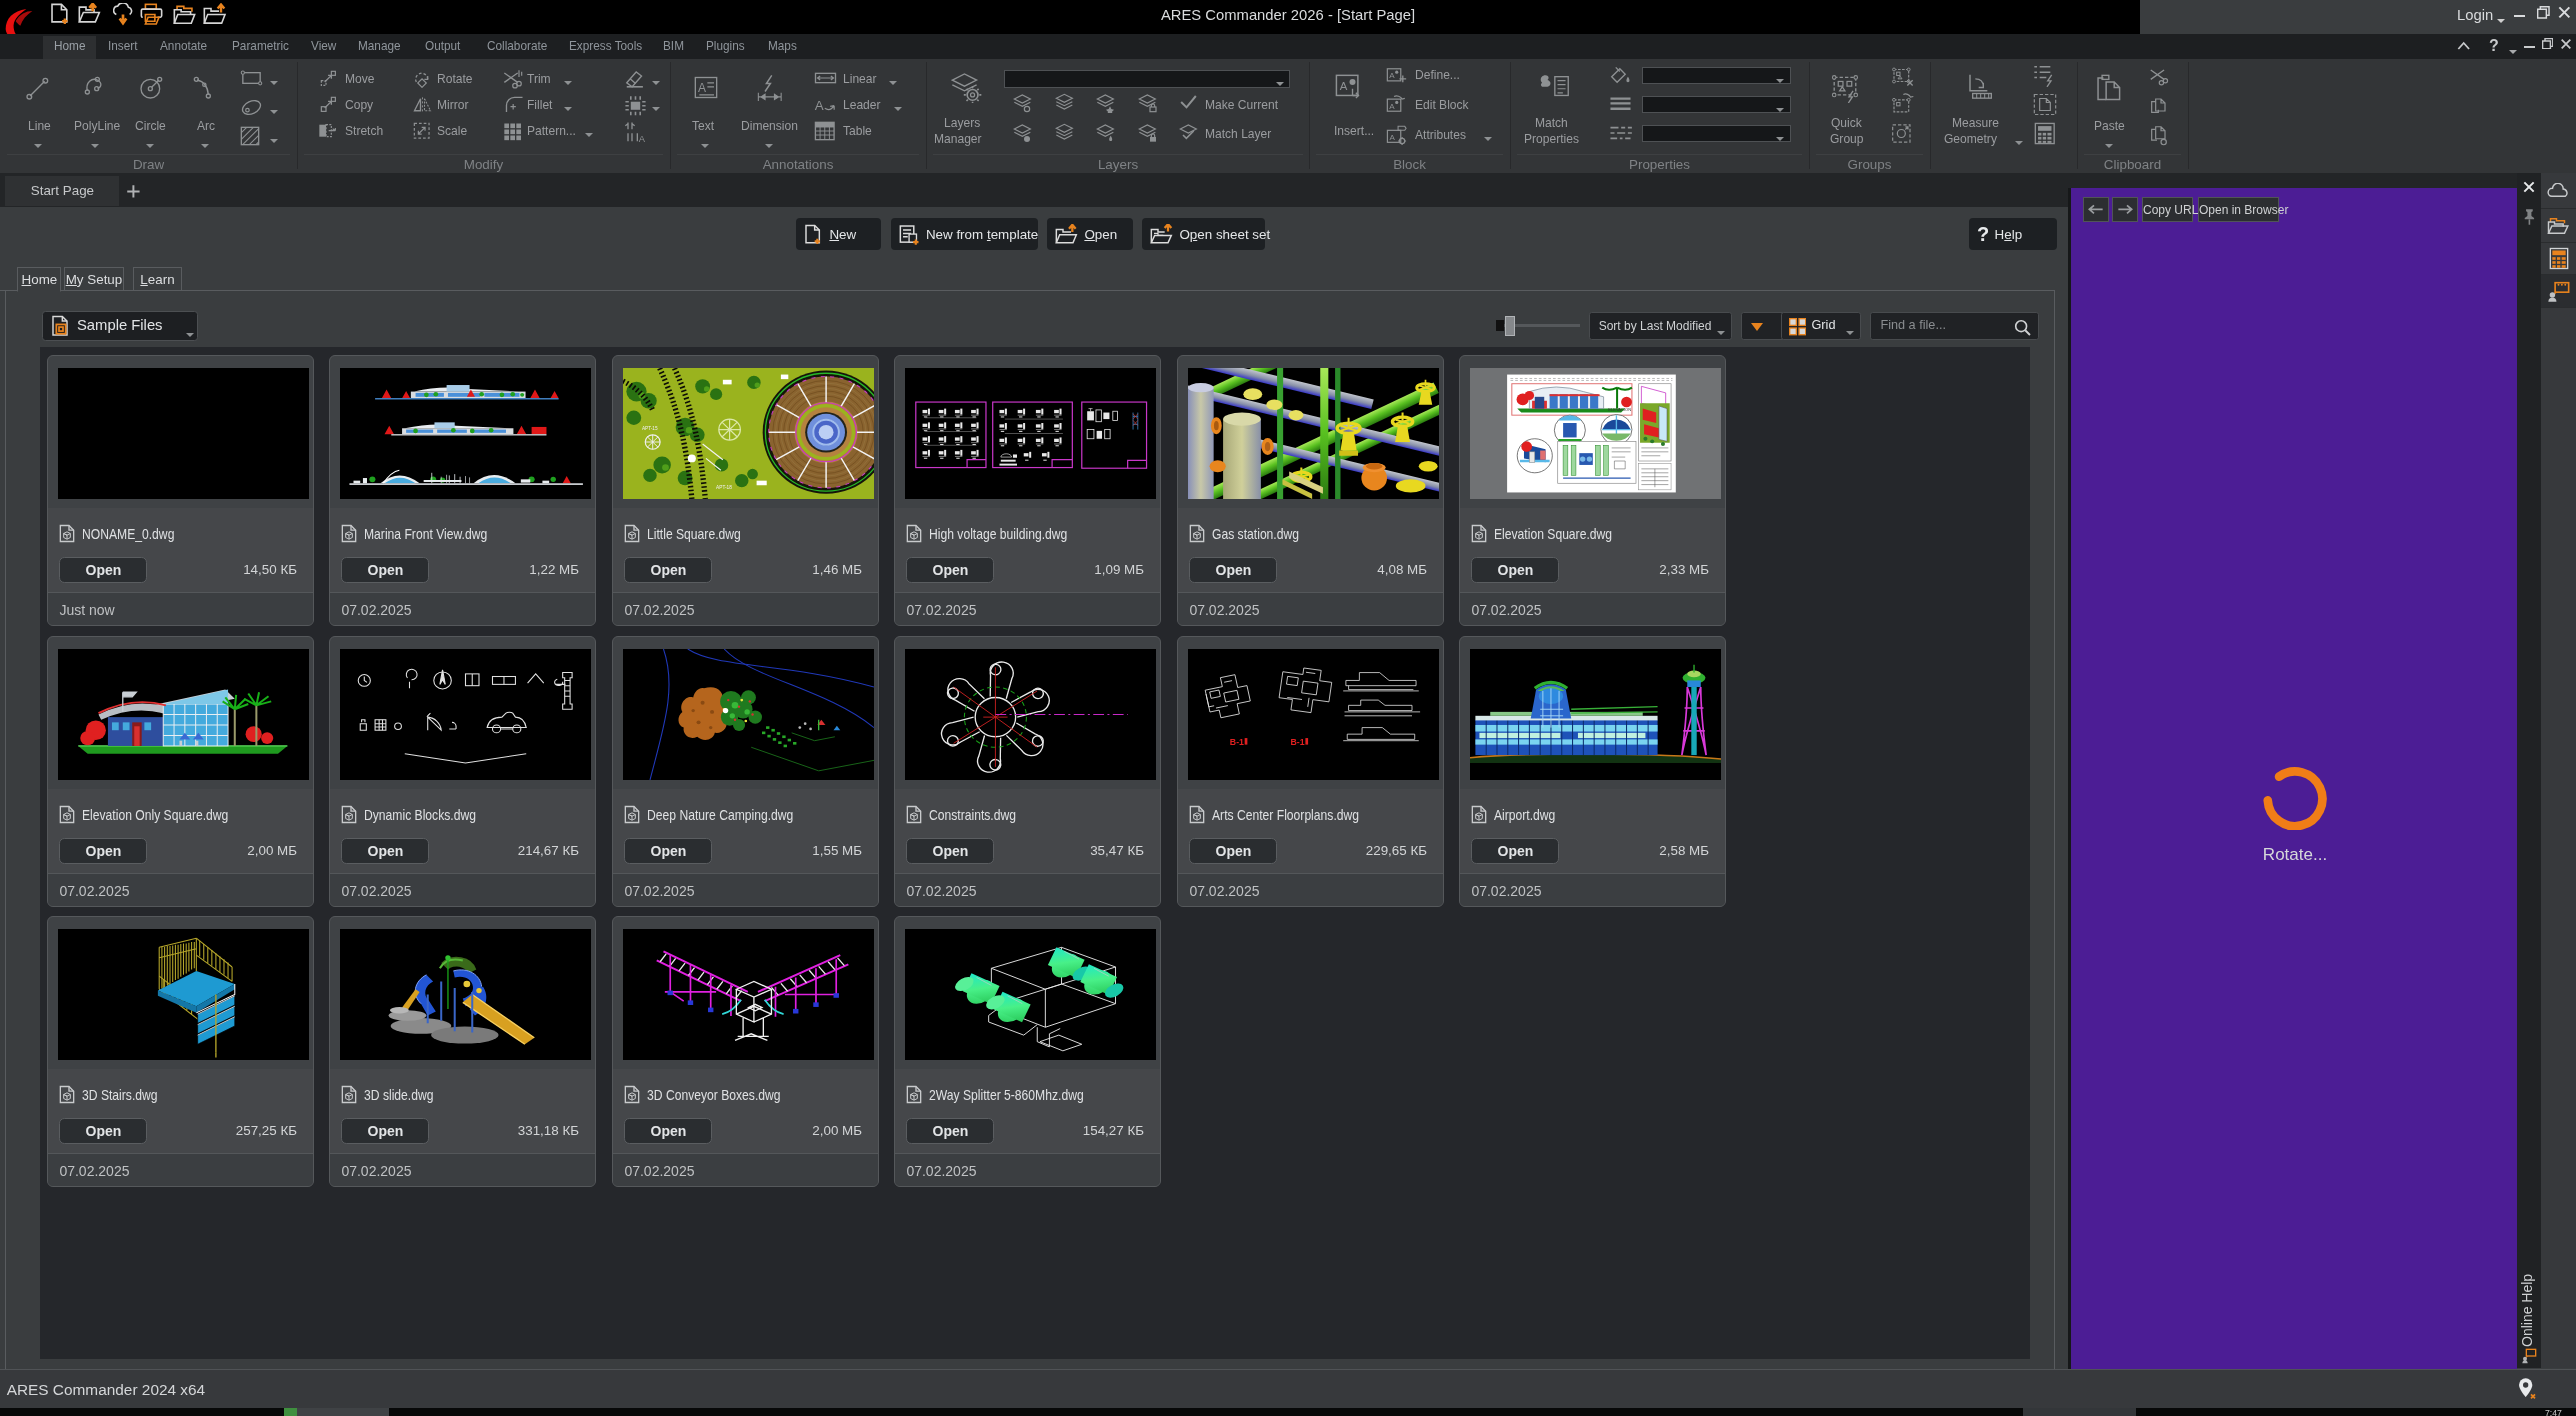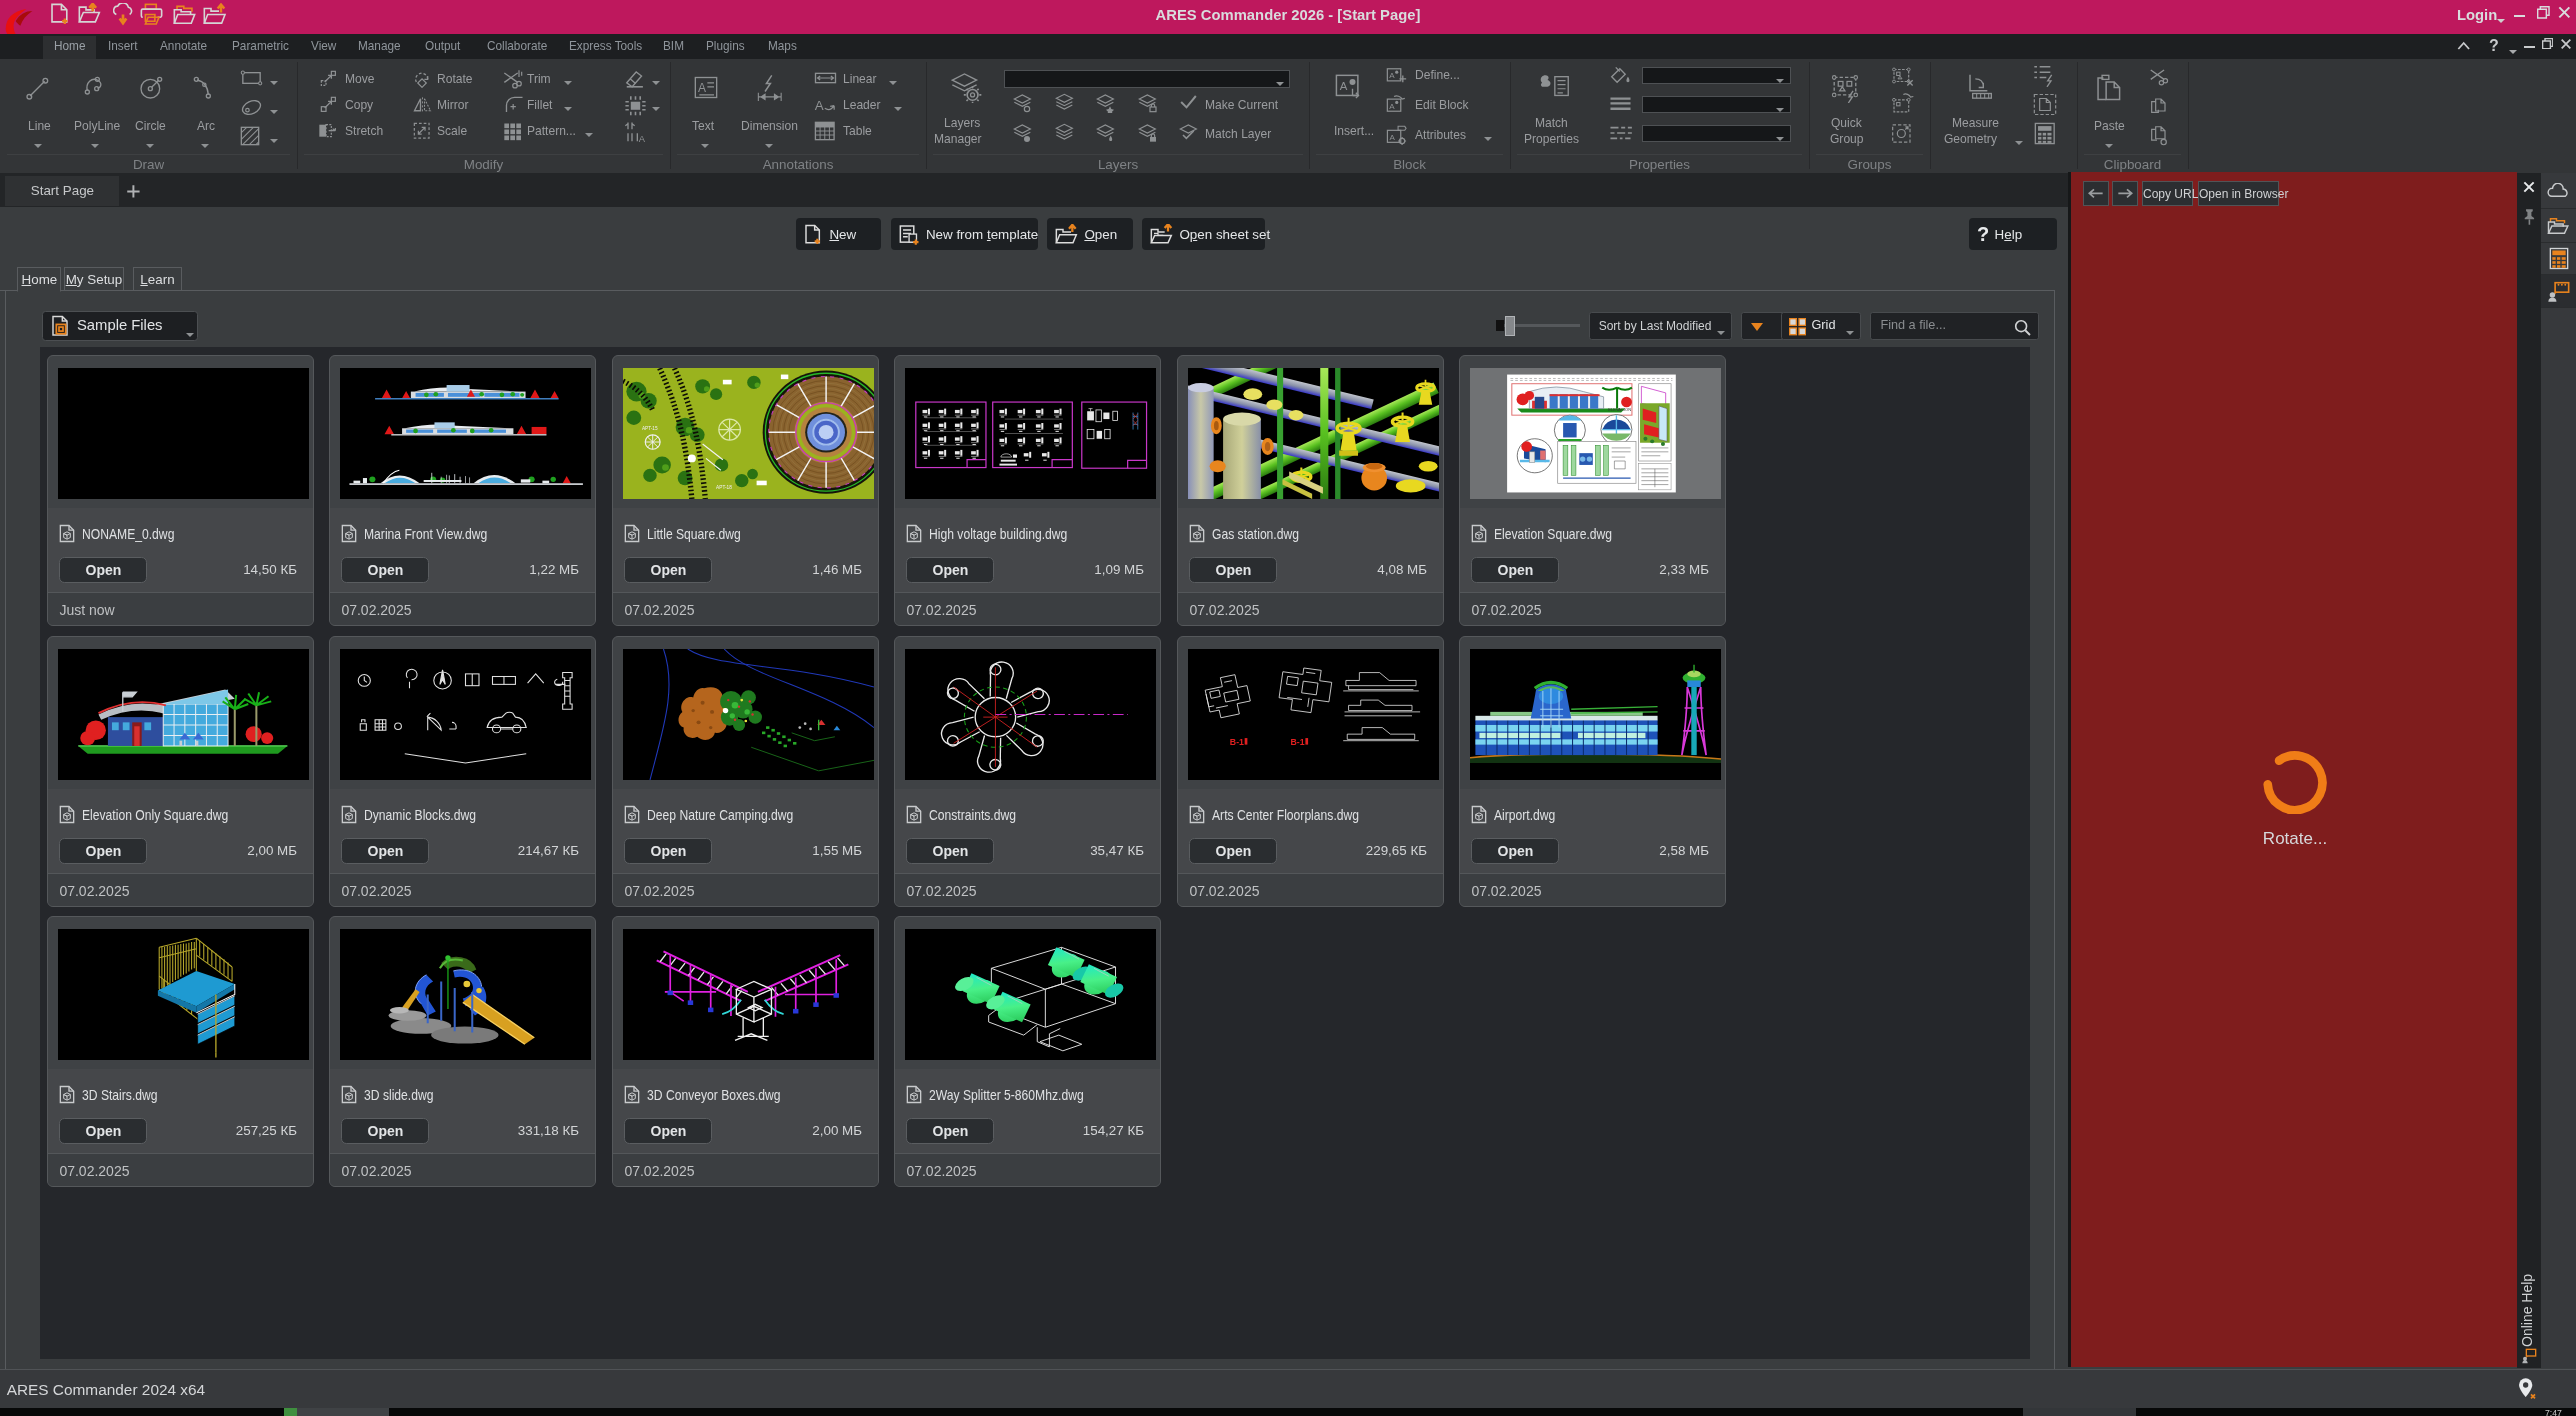--- a/index.html
+++ b/index.html
@@ -1,20 +1,20 @@
 <!DOCTYPE html>
 <html style="font-size:10.7px"><head>
 <meta charset="utf-8">
 <style>
 * { margin:0; padding:0; box-sizing:border-box; }
 html,body { width:2576px; height:1417px; overflow:hidden; background:#0a0b0c; font-family:"Liberation Sans", sans-serif; }
 #app { position:absolute; left:0; top:0; width:2576px; height:1417px; background:#3a3d3f; }
 .abs { position:absolute; }
 
-#titlebar { position:absolute; left:0; top:0; width:2576px; height:34px; background:#be185d;font-weight:bold; }
+#titlebar { position:absolute; left:0; top:0; width:2140px; height:34px; background:#000000; }
 #menubar { position:absolute; left:0; top:34px; width:2576px; height:25.5px; background:#1d1f21; }
 .menuitem { position:absolute; top:0; height:25.5px; line-height:24px; color:#8f959b; font-size:13.4px; white-space:nowrap; transform:scaleX(0.88); transform-origin:0 50%; }
 #menutab { position:absolute; left:43px; top:2px; width:53px; height:23.5px; background:#2d2f31; }
 #ribbon { position:absolute; left:0; top:59px; width:2576px; height:114px; background:#333537; }
 .rsep { position:absolute; top:2.7px; width:1.3px; height:107px; background:#28292b; }
 .seclabel { position:absolute; top:98px; height:14.8px; width:100%; text-align:center; color:#7f8285; font-size:13.4px; }
 .seclin { position:absolute; top:95px; left:6.7px; right:6.7px; height:0.7px; background:#3e4042; }
 .rsection { position:absolute; top:0; height:114px; }
 .rlbl { color:#9b9da0; font-size:13.4px; position:absolute; white-space:nowrap; transform:scaleX(0.9); transform-origin:0 50%; }
 .caret { display:inline-block; width:0; height:0; border-left:4.7px solid transparent; border-right:4.7px solid transparent; border-top:5.4px solid #8e9193; }
@@ -32,21 +32,21 @@
 .card { position:absolute; width:267px; height:271px; background:#3f4245; border:0.7px solid #55585b; border-radius:6px; overflow:hidden; }
 .cmid { position:absolute; left:0; top:152px; width:267px; height:85px; background:#45474a; }
 .cfoot { position:absolute; left:0; top:236px; width:267px; height:35px; background:#3b3e41; border-top:0.7px solid #54575a; }
 .thumb { position:absolute; left:10px; top:12px; width:251px; height:131px; background:#000; overflow:hidden; }
 .cname { position:absolute; left:34px; top:170px; width:221px; color:#dfe1e3; font-size:14.8px; white-space:nowrap; transform:scaleX(0.82); transform-origin:0 50%; }
 .cicon { position:absolute; left:11.4px; top:168px; }
 .openbtn { position:absolute; left:11.4px; top:201px; width:88px; height:25.5px; background:#2a2d30; border:0.7px solid #5a5d60; border-radius:5.4px; color:#e2e4e6; font-size:14px; font-weight:bold; text-align:center; line-height:24px; }
 .csize { position:absolute; right:16px; top:206px; color:#d2d4d6; font-size:13.4px; }
 .cdate { position:absolute; left:11.4px; top:246px; color:#bfc1c3; font-size:14px; }
 
-#rpanel { position:absolute; left:2068px; top:172px; width:449px; height:1195px; background:#7f1d1d; border-left:3.4px solid #161819;padding-left:44px; }
+#rpanel { position:absolute; left:2068px; top:188px; width:449px; height:1195px; background:#4c1d95; border-left:3.4px solid #161819;padding-left:44px; }
 .rbtn { position:absolute; top:8.7px; height:25.5px; background:#2c2e31; border:0.7px solid #515457; color:#cfd1d3; font-size:12px; text-align:center; white-space:nowrap; }
 #darkstrip { position:absolute; left:2517px; top:173px; width:24px; height:1195px; background:#202224; }
 #iconstrip { position:absolute; left:2541px; top:173px; width:35px; height:1195px; background:#37393c; }
 .icell { position:absolute; left:0; width:35px; border-bottom:0.7px solid #2a2c2e; display:flex; align-items:center; justify-content:center; }
 #statusbar { position:absolute; left:0; top:1369px; width:2576px; height:40px; background:#37393c; border-top:0.7px solid #505356; color:#d4d6d8; font-size:15.4px; }
 #taskbar { position:absolute; left:0; top:1408px; width:2576px; height:8.7px; background:#070808; }
 .u { text-decoration:underline; }
 </style>
 </head>
 <body>

